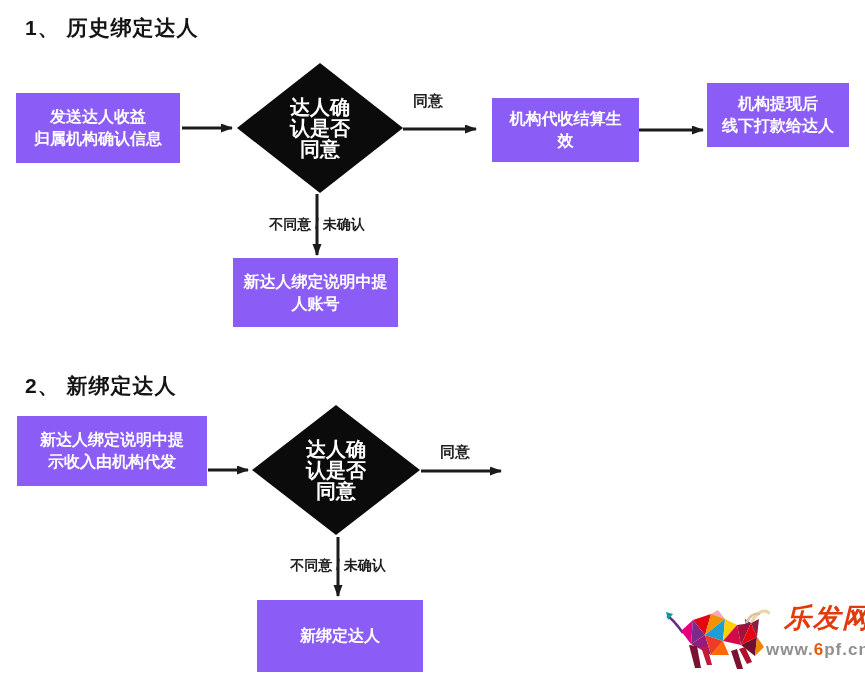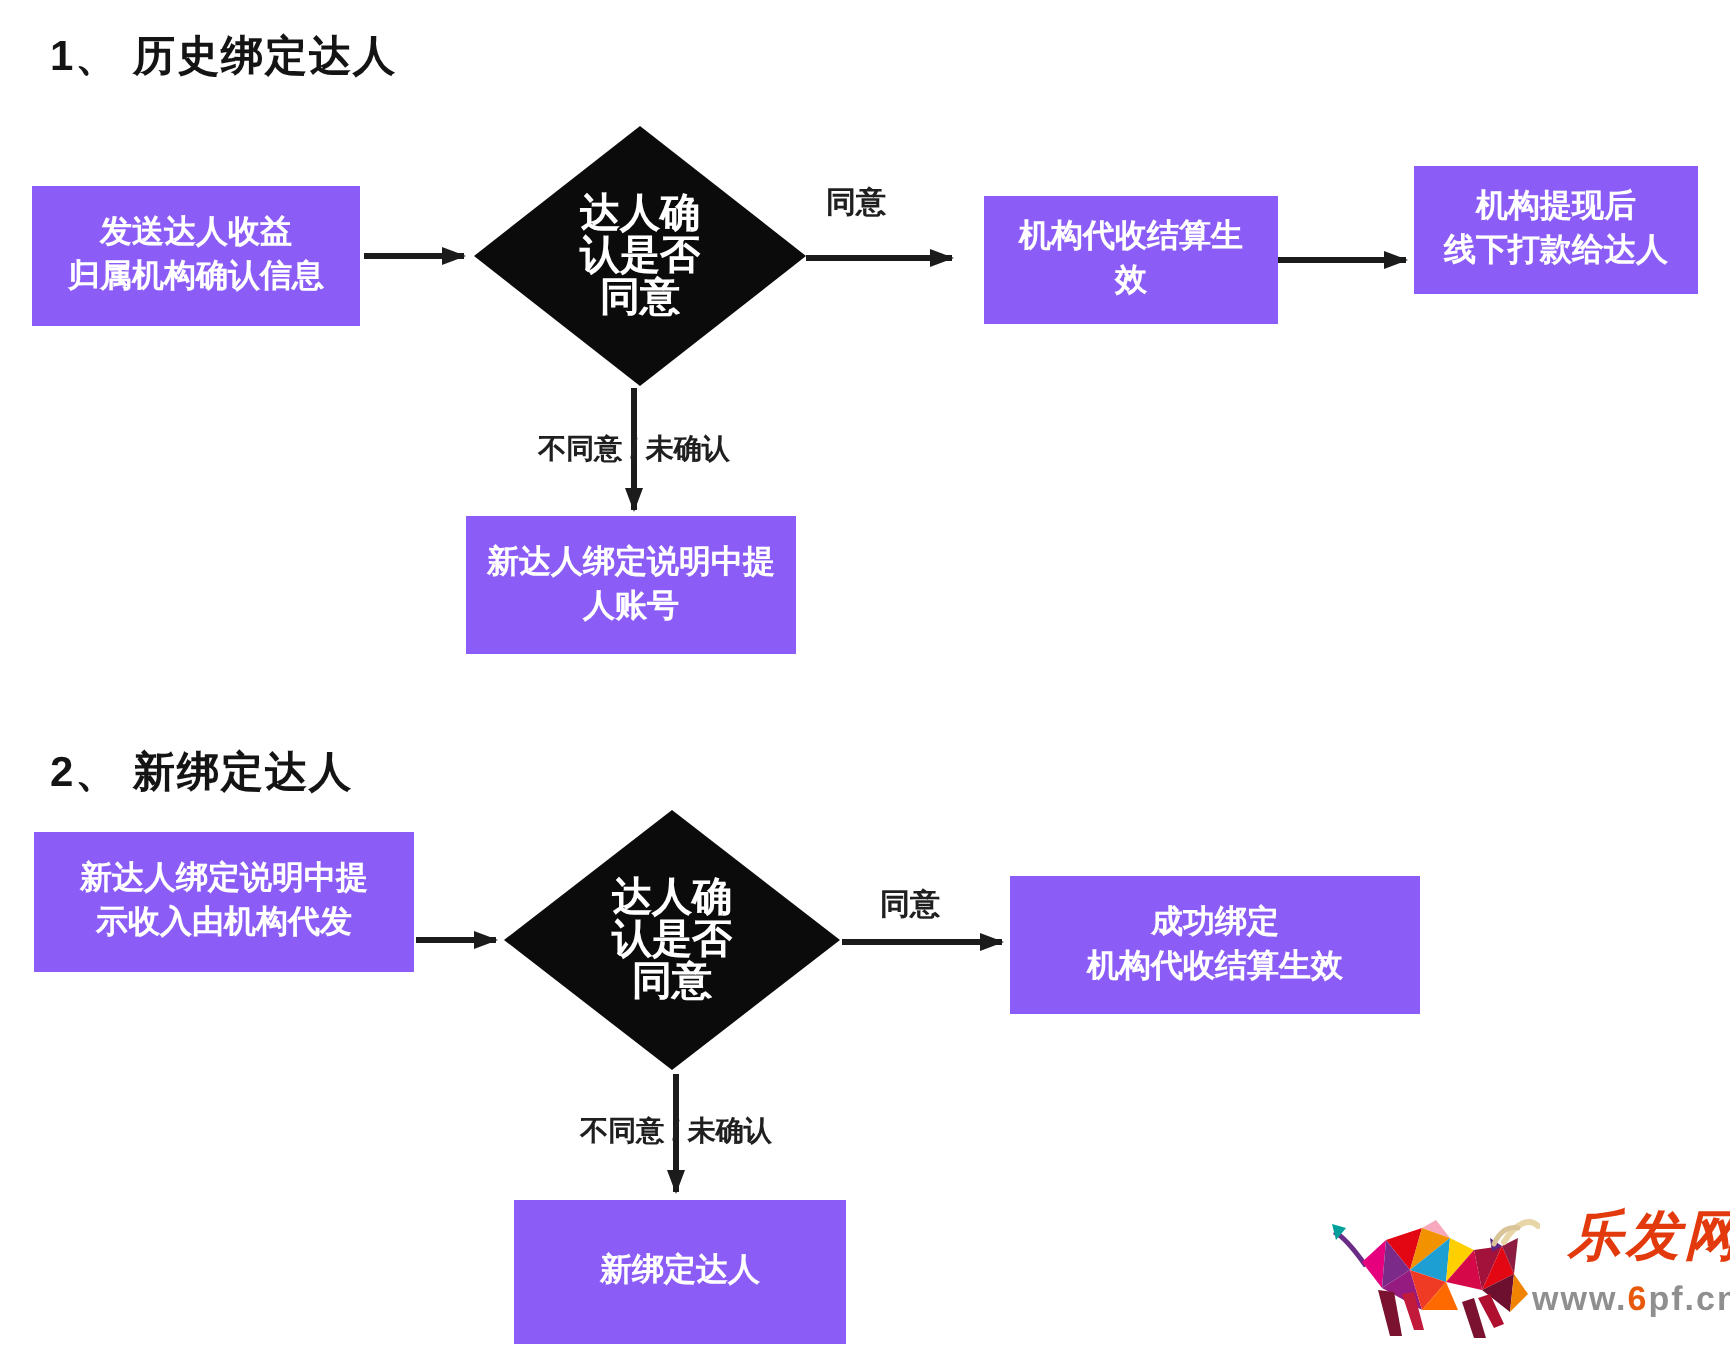--- a/index.html
+++ b/index.html
@@ -90,22 +90,20 @@
 人账号</div>
 
   <div class="edge-label" style="left:398px;top:92px;width:60px;font-size:15px;">同意</div>
   <div class="edge-label" style="left:257px;top:216px;width:120px;">不同意 / 未确认</div>
 
   <div class="node" style="left:17px;top:416px;width:190px;height:70px;">新达人绑定说明中提
 示收入由机构代发</div>
   <div class="diamond-text" style="left:252px;top:405px;width:168px;height:130px;">达人确
 认是否
 同意</div>
-  <div class="node" style="left:505px;top:438px;width:205px;height:69px;">成功绑定
-机构代收结算生效</div>
   <div class="node" style="left:257px;top:600px;width:166px;height:72px;">新绑定达人</div>
 
   <div class="edge-label" style="left:425px;top:443px;width:60px;font-size:15px;">同意</div>
   <div class="edge-label" style="left:278px;top:557px;width:120px;">不同意 / 未确认</div>
 
   <div class="logo">
     <svg class="bull" width="104" height="68" viewBox="0 0 104 68" xmlns="http://www.w3.org/2000/svg">
       <path d="M1,12 C6,14 12,22 17,29" stroke="#6a2c86" stroke-width="2.5" fill="none"></path>
       <polygon points="0,8 7,10 2,16" fill="#00a19a"></polygon>
       <polygon points="45,10 52,6 59,15" fill="#f7a8bc"></polygon>

